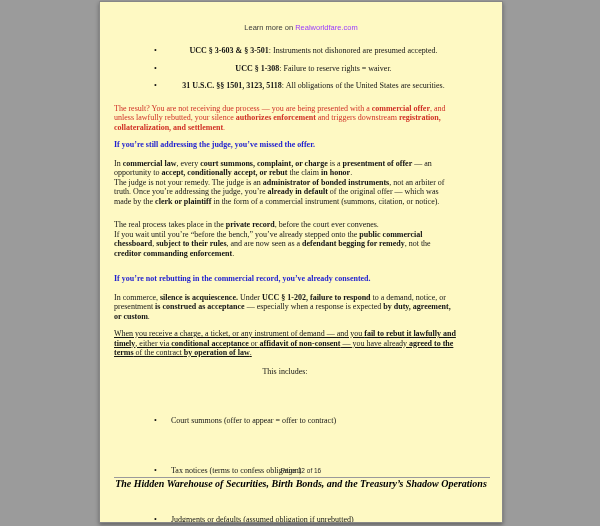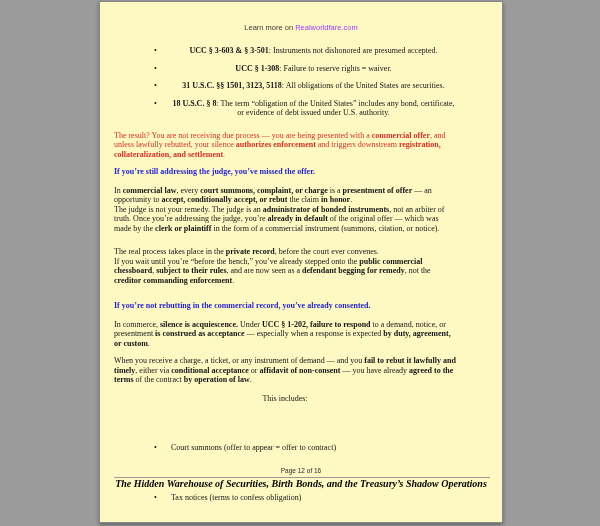--- a/index.html
+++ b/index.html
@@ -36,21 +36,21 @@
   ul.top { margin-top: 14px; text-align: center; }
   ul.bottom { margin-top: 6px; }
   ul.bottom li { margin-bottom: 7px; margin-top: 40px; }
   .red { color: var(--red, #d03025); margin-top: 13px; }
   .bh { color: var(--blue, #1f1fd0); font-weight: bold; }
   .h1 { margin-top: 8px; }
   .h2 { margin-top: 16px; }
   .pa { margin-top: 9px; }
   .pb { margin-top: 14px; }
   .pc { margin-top: 9px; }
-  .pd { margin-top: 8px; }
+  .pd { margin-top: 8px; text-decoration: underline; }
   .pinc { margin-top: 9px; text-align: center; }
   .footer { position: absolute; left: 0; right: 0; top: 465px; text-align: center; }
   .pagenum {
     font-family: "Liberation Sans", sans-serif;
     font-size: 6.5px; line-height: 8px; color: #2b2b2b;
   }
   .footer hr { border: none; border-top: 1px solid #9a9a9a; margin: 2px 12px 0 14px; }
   .f-title { font-size: 8px; line-height: 10px; font-weight: bold; margin-top: 2px; color: #000; }
   .f-sub { font-size: 10px; line-height: 9px; font-weight: bold; font-style: italic; margin-top: 1px; color: #000; }
 </style>
@@ -62,21 +62,20 @@
   <div class="header">
     <span>Learn more on </span><a class="link">Realworldfare.com</a>
   </div>
 
   <div class="body">
 
     <ul class="top">
       <li><span class="b">UCC § 3-603 &amp; § 3-501</span><span>: Instruments not dishonored are presumed accepted.</span></li>
       <li><span class="b">UCC § 1-308</span><span>: Failure to reserve rights = waiver.</span></li>
       <li><span class="b">31 U.S.C. §§ 1501, 3123, 5118</span><span>: All obligations of the United States are securities.</span></li>
-      <li><span class="b">18 U.S.C. § 8</span><span>: The term “obligation of the United States” includes any bond, certificate, or evidence of debt issued under U.S. authority.</span></li>
     </ul>
 
     <p class="red"><span>The result? You are not receiving due process — you are being presented with a </span><span class="b">commercial offer</span><span>, and unless lawfully rebutted, your silence </span><span class="b">authorizes enforcement</span><span> and triggers downstream </span><span class="b">registration, collateralization, and settlement</span><span>.</span></p>
 
     <p class="bh h1">If you’re still addressing the judge, you’ve missed the offer.</p>
 
     <p class="pa"><span>In </span><span class="b">commercial law</span><span>, every </span><span class="b">court summons, complaint, or charge</span><span> is a </span><span class="b">presentment of offer</span><span> — an opportunity to </span><span class="b">accept, conditionally accept, or rebut</span><span> the claim </span><span class="b">in honor</span><span>.</span><br><span>The judge is not your remedy. The judge is an </span><span class="b">administrator of bonded instruments</span><span>, not an arbiter of truth. Once you’re addressing the judge, you’re </span><span class="b">already in default</span><span> of the original offer — which was made by the </span><span class="b">clerk or plaintiff</span><span> in the form of a commercial instrument (summons, citation, or notice).</span></p>
 
     <p class="pb"><span>The real process takes place in the </span><span class="b">private record</span><span>, before the court ever convenes.</span><br><span>If you wait until you’re “before the bench,” you’ve already stepped onto the </span><span class="b">public commercial chessboard</span><span>, </span><span class="b">subject to their rules</span><span>, and are now seen as a </span><span class="b">defendant begging for remedy</span><span>, not the </span><span class="b">creditor commanding enforcement</span><span>.</span></p>
 

